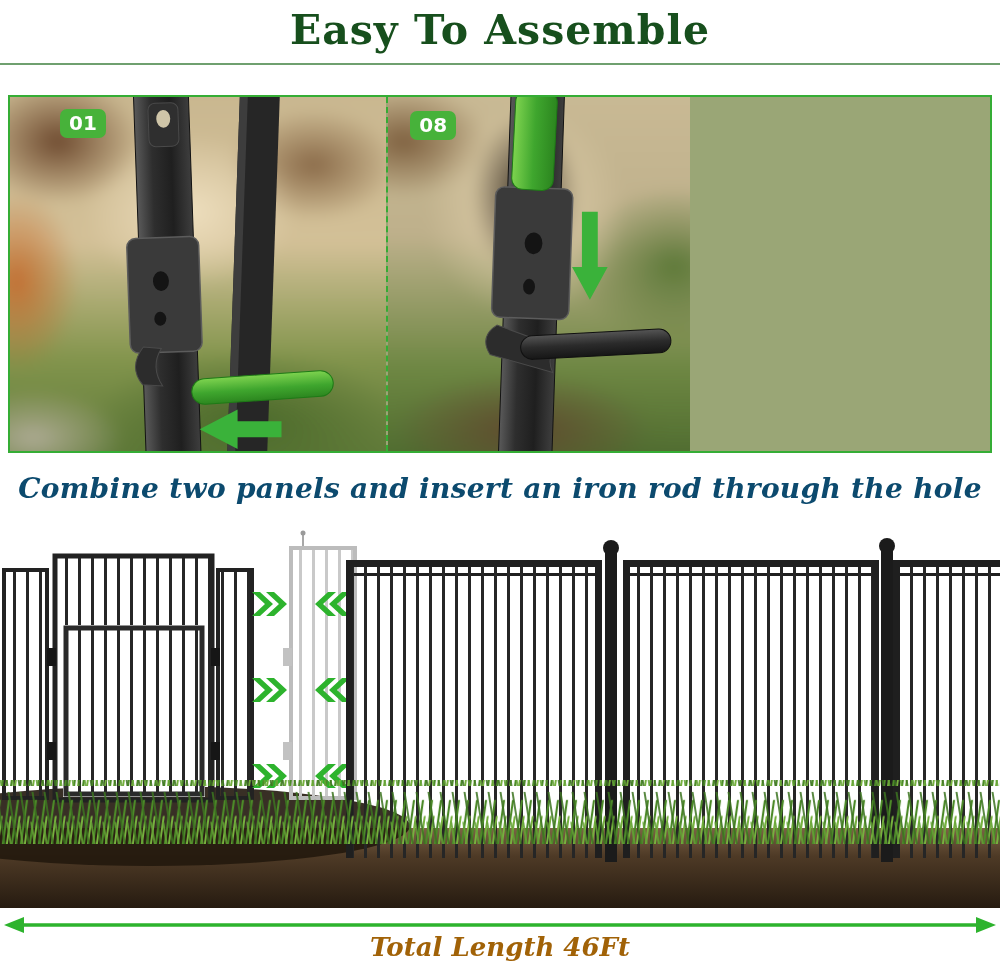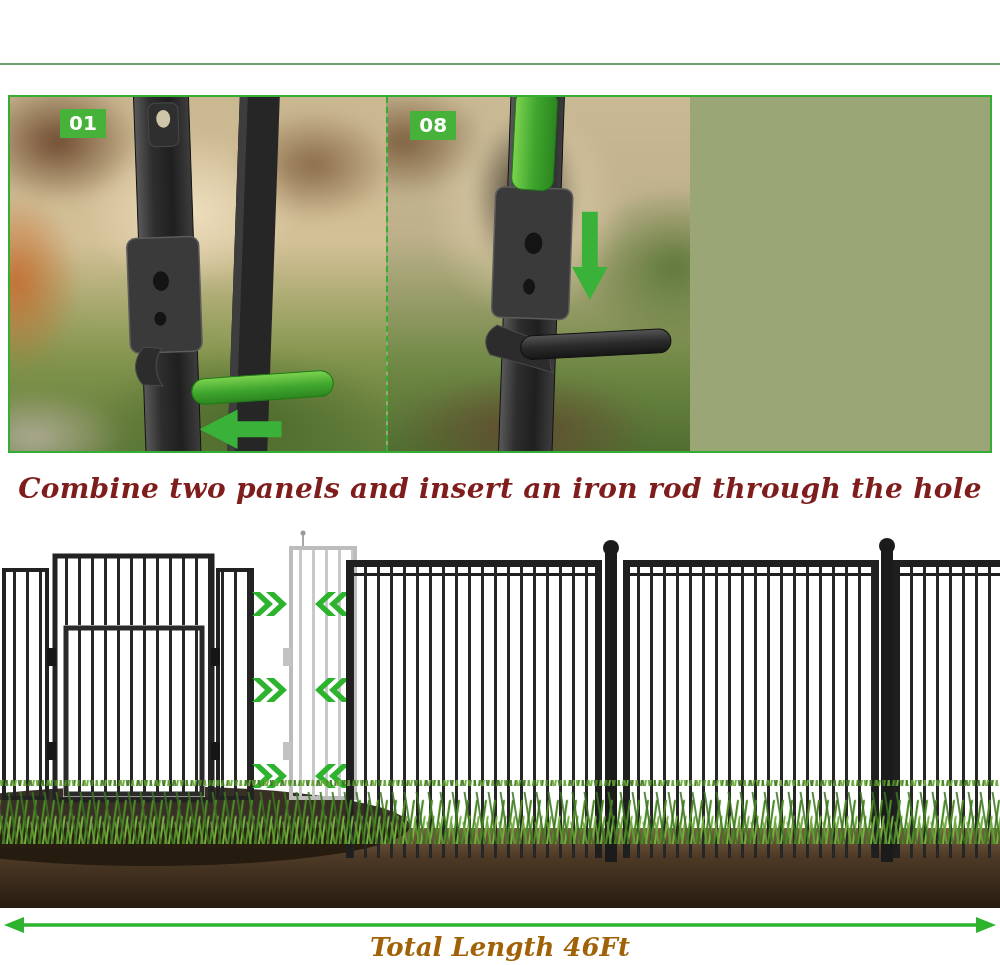--- a/index.html
+++ b/index.html
@@ -56,31 +56,31 @@
       radial-gradient(ellipse 170px 120px at 18% 72%, rgba(49,73,31,.95), transparent 74%),
       linear-gradient(180deg,#93b05e 0%,#6d8c42 55%,#415e2b 100%);
   }
 
   .photo-art { position:absolute; inset:0; width:100%; height:100%; z-index:2; }
 
   .step-badge {
     position:absolute; z-index:3; top:14px;
     background:#47b23a; color:#fff;
     font-family:"DejaVu Sans", sans-serif; font-weight:700; font-size:20px;
-    padding:2px 9px; border-radius:0; line-height:1.25;
+    padding:2px 9px; border-radius:7px; line-height:1.25;
   }
   .p1 .step-badge { left:50px; top:12px; }
   .p2 .step-badge { left:22px; }
   .p3 .step-badge { left:32px; }
 
   
   .caption {
     position:absolute; top:472px; left:0; width:100%;
     text-align:center; font-size:28px; font-weight:700; font-style:italic;
-    color:#7f1d1d; letter-spacing:0.3px;
+    color:#0c4a6e; letter-spacing:0.3px;
   }
 
   
   .fence { position:absolute; top:530px; left:0; width:1000px; height:378px; }
 
   
   .length-arrow { position:absolute; top:912px; left:0; width:1000px; height:26px; }
   .length-label {
     position:absolute; top:932px; left:0; width:100%;
     text-align:center; font-size:26px; font-weight:700; font-style:italic;
@@ -136,20 +136,21 @@
       </pattern>
       <g id="chevR">
           <polygon points="0,0 13,12 0,24 8,24 21,12 8,0"></polygon>
         </g>
       <g id="chevL">
           <polygon points="21,0 8,12 21,24 13,24 0,12 13,0"></polygon>
         </g>
     </defs>
   </svg>
 
+  <div class="page-title">Easy To Assemble</div>
   <div class="title-divider"></div>
 
   <div class="photo-strip">
 
     <div class="photo-panel p1">
       <div class="photo-bg bg1"></div>
       <svg class="photo-art" viewBox="0 0 377 358" preserveAspectRatio="none">
         <g transform="rotate(2 242 179)">
           <rect x="224" y="-10" width="40" height="380" fill="#262626"></rect>
           <rect x="224" y="-10" width="8" height="380" fill="#3d3d3d"></rect>

